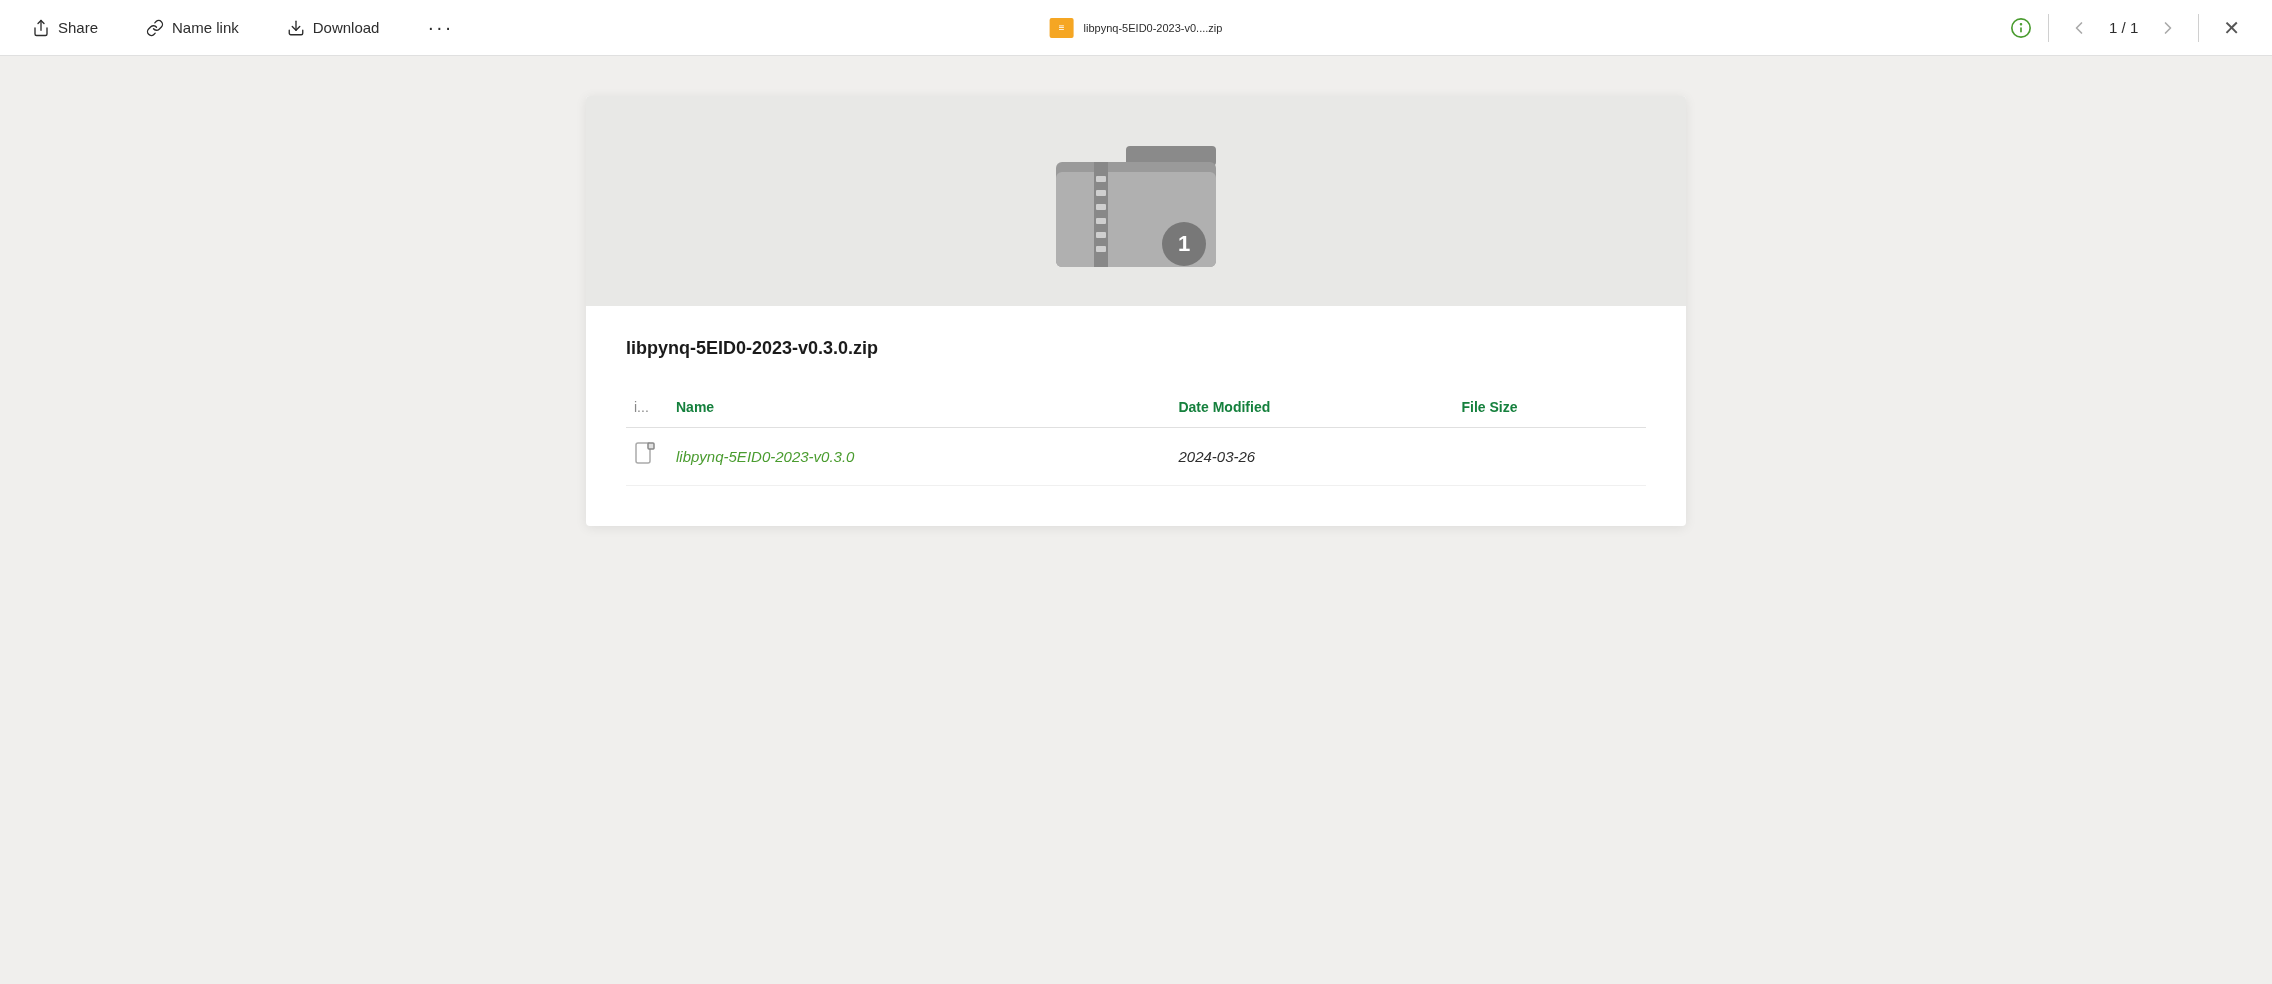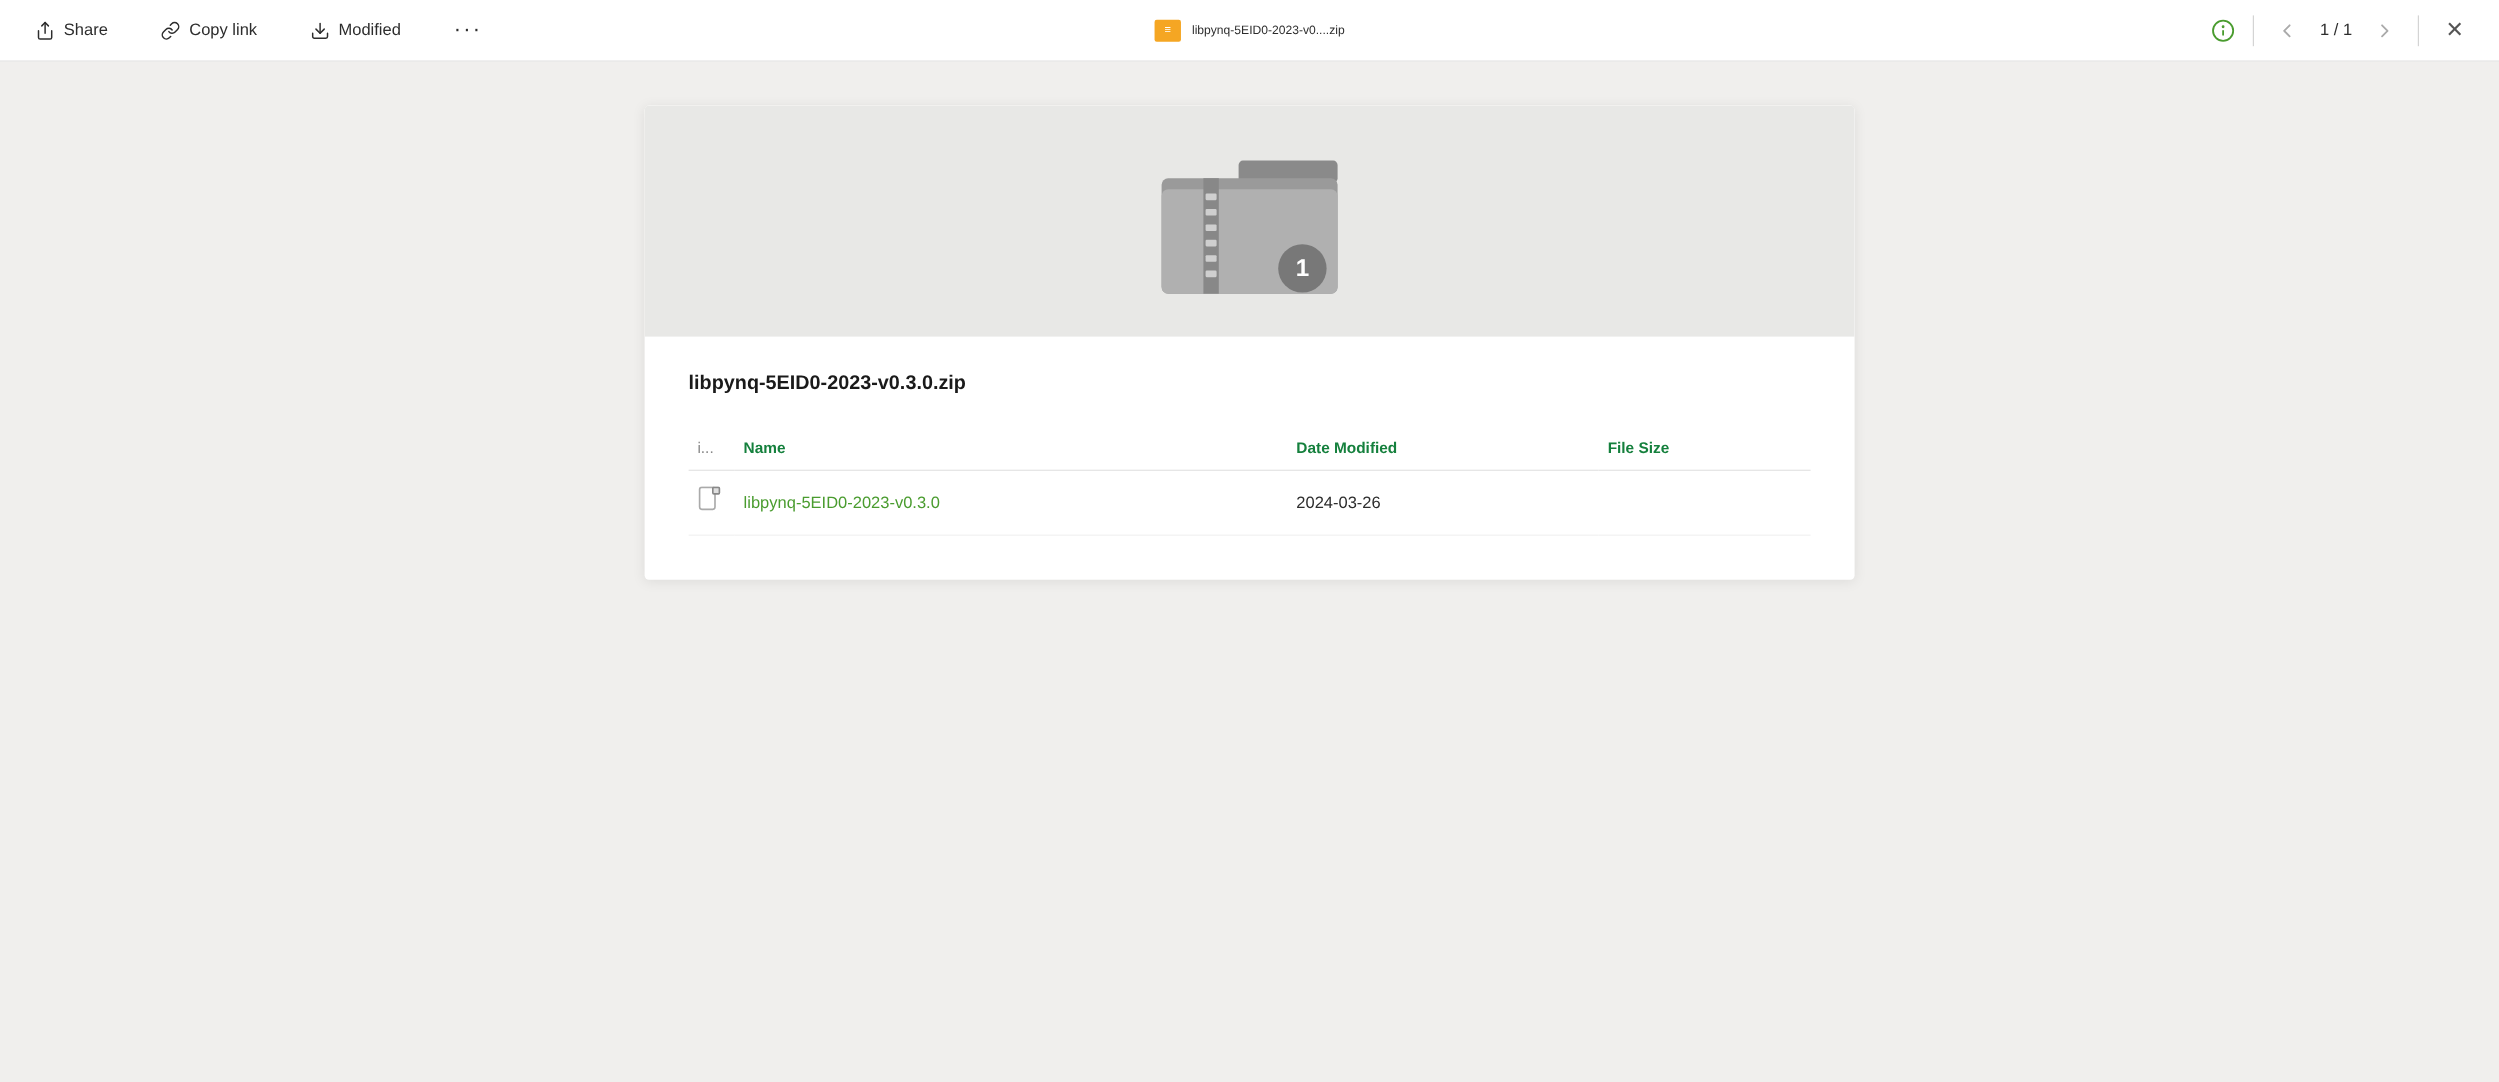--- a/index.html
+++ b/index.html
@@ -217,20 +217,21 @@
       color: #888;
       font-weight: 400;
     }
 
     .file-table td {
       padding: 14px 12px 14px 8px;
       font-size: 15px;
       color: #2d2d2d;
       border-bottom: 1px solid #f0f0f0;
       vertical-align: middle;
+      font-style: italic;
     }
 
     .file-table td.file-icon-cell {
       width: 40px;
     }
 
     .file-doc-icon {
       display: inline-flex;
       align-items: center;
       justify-content: center;
@@ -272,32 +273,32 @@
       <span>Share</span>
     </button>
 
     <button class="toolbar-btn">
       <span class="icon">
         <svg viewBox="0 0 24 24" stroke-width="1.8">
           <path d="M10 13a5 5 0 007.54.54l3-3a5 5 0 00-7.07-7.07l-1.72 1.71" stroke-linecap="round" stroke-linejoin="round"></path>
           <path d="M14 11a5 5 0 00-7.54-.54l-3 3a5 5 0 007.07 7.07l1.71-1.71" stroke-linecap="round" stroke-linejoin="round"></path>
         </svg>
       </span>
-      <span>Copy link</span>
+      <span>Name link</span>
     </button>
 
     <button class="toolbar-btn">
       <span class="icon">
         <svg viewBox="0 0 24 24" stroke-width="1.8">
           <path d="M21 15v4a2 2 0 01-2 2H5a2 2 0 01-2-2v-4" stroke-linecap="round" stroke-linejoin="round"></path>
           <polyline points="7 10 12 15 17 10" stroke-linecap="round" stroke-linejoin="round"></polyline>
           <line x1="12" y1="15" x2="12" y2="3" stroke-linecap="round"></line>
         </svg>
       </span>
-      <span>Modified</span>
+      <span>Download</span>
     </button>
 
     <button class="toolbar-more">
       <span>···</span>
     </button>
   </div>
 
   <div class="toolbar-center">
     <span class="zip-icon">≡</span>
     <span class="file-title">libpynq-5EID0-2023-v0....zip</span>

